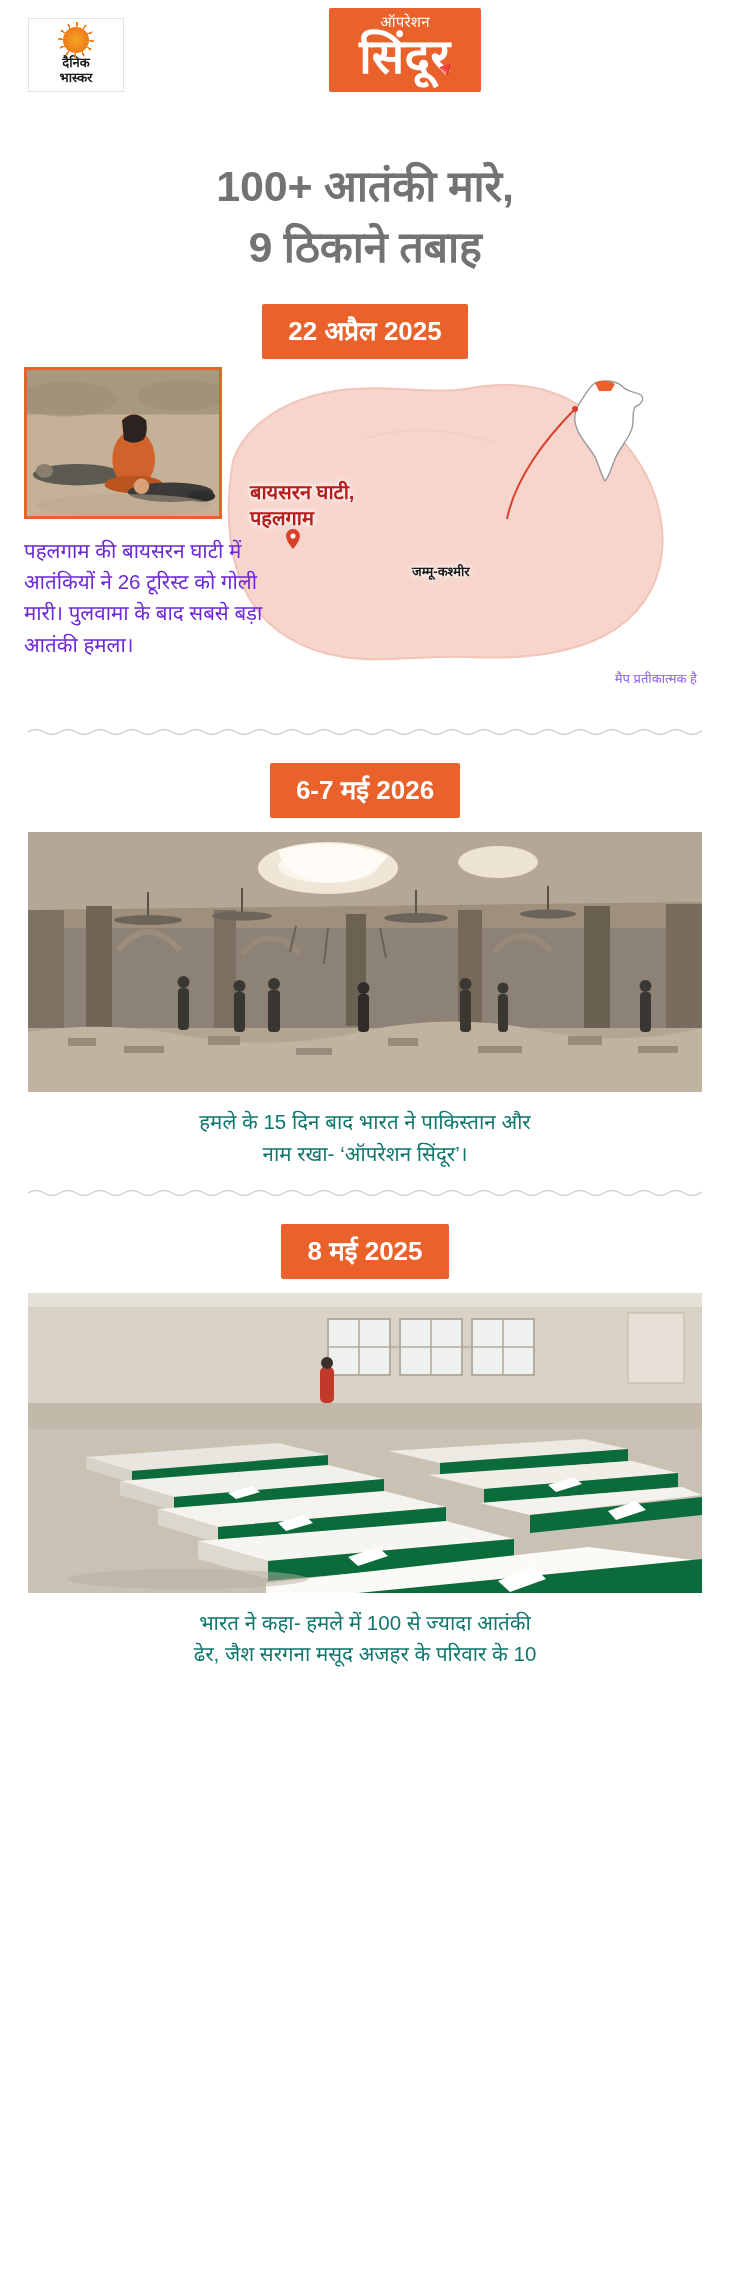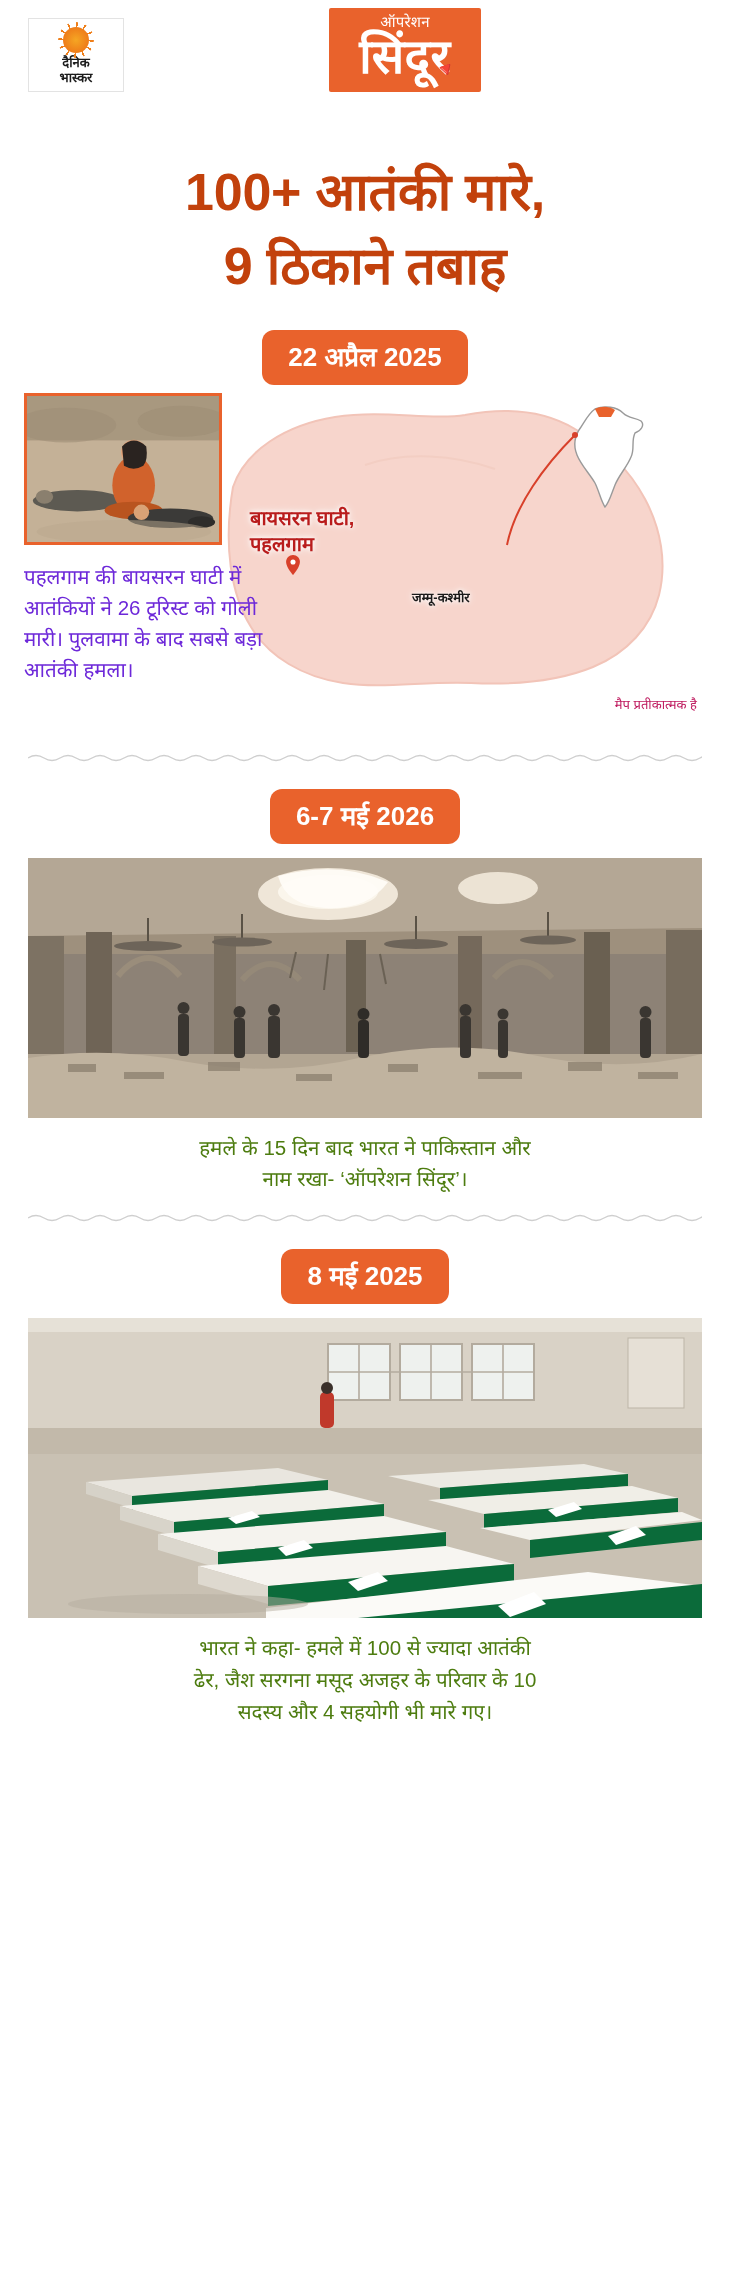--- a/index.html
+++ b/index.html
@@ -103,38 +103,38 @@
     right: 22px;
     bottom: 10px;
     font-size: 19px;
     color: #c8441a;
     transform: rotate(-18deg);
   }
 
   
   .main-title {
     text-align: center;
-    font-size: 52px;
+    font-size: 43px;
     font-weight: bold;
     line-height: 1.42;
-    color: #c2410c;
+    color: #737373;
     padding: 6px 30px 0 30px;
     letter-spacing: -0.2px;
   }
 
   
   .date-chip {
     margin: 26px auto 0 auto;
     background: #e9622c;
     color: #ffffff;
     font-size: 26px;
     font-weight: bold;
     text-align: center;
     padding: 8px 26px 11px 26px;
-    border-radius: 12px;
+    border-radius: 2px;
     width: max-content;
   }
 
   
   .sec1 {
     position: relative;
     padding: 14px 28px 0 28px;
     height: 360px;
   }
   .map-wrap {
@@ -180,21 +180,21 @@
     left: 68px;
     top: 160px;
     width: 20px;
     height: 20px;
   }
   .map-note {
     position: absolute;
     right: 8px;
     bottom: 12px;
     font-size: 13px;
-    color: #be185d;
+    color: #8b5cf6;
   }
   .photo1 {
     position: absolute;
     left: 24px;
     top: 8px;
     width: 198px;
     height: 152px;
     border: 3px solid #e9622c;
     overflow: hidden;
   }
@@ -222,21 +222,21 @@
     width: 674px;
     height: 260px;
     overflow: hidden;
     position: relative;
   }
   .photo-full.tall { height: 300px; }
   .caption {
     text-align: center;
     font-size: 20.5px;
     line-height: 1.55;
-    color: #4d7c0f;
+    color: #0f766e;
     padding: 14px 40px 0 40px;
   }
 
   
   .scene { position: absolute; inset: 0; }
 </style>
 </head>
 <body>
 
 <div class="page">
@@ -523,16 +523,15 @@
         </g>
       </g>
 
       <ellipse cx="160" cy="286" rx="120" ry="10" fill="#b6ad9f" opacity=".5"></ellipse>
     </svg>
   </div>
 
   <div class="caption">
     <div>भारत ने कहा- हमले में 100 से ज्यादा आतंकी</div>
     <div>ढेर, जैश सरगना मसूद अजहर के परिवार के 10</div>
-    <div>सदस्य और 4 सहयोगी भी मारे गए।</div>
   </div>
 
 </div>
 
 </body></html>

